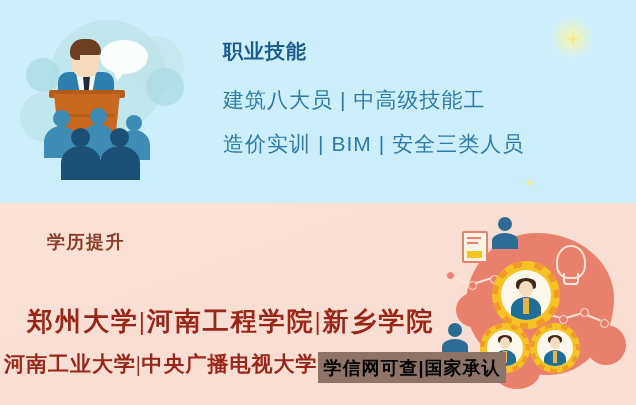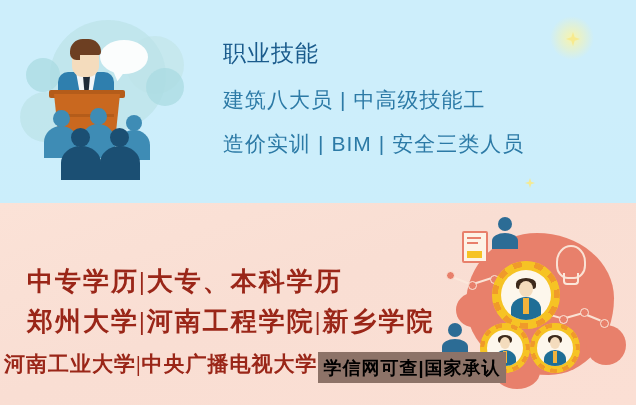--- a/index.html
+++ b/index.html
@@ -83,21 +83,21 @@
     position:absolute;left:52px;top:108px;width:54px;height:3px;background:#b45c1a;
   }
   .aud{position:absolute;border-radius:50% 50% 0 0;}
   .aud-back{background:#3e8cb5;}
   .aud-front{background:#1b4f73;}
   .aud-h{position:absolute;border-radius:50%;}
 
   
   .top-title{
     position:absolute;left:223px;top:38px;
-    font-size:23px;font-weight:normal;color:#1a5b8c;letter-spacing:1px;text-align:right;
+    font-size:20px;font-weight:bold;color:#1a5b8c;letter-spacing:1px;text-align:right;
   }
   .top-line{
     position:absolute;left:223px;font-size:21px;color:#2c7aa6;letter-spacing:1px;
     white-space:nowrap;
   }
   .top-line.l1{top:86px;}
   .top-line.l2{top:130px;}
   .sep{color:#2c7aa6;padding:0 7px;font-weight:300;}
 
   .sparkle{position:absolute;width:9px;height:9px;background:#f7e98a;opacity:.9;
@@ -289,22 +289,22 @@
         <div class="gear-inner" style="left:7px;top:7px;width:36px;height:36px;">
           <div class="av-hair" style="left:11px;top:5px;width:14px;height:8px;"></div>
           <div class="av-head" style="left:13px;top:7px;width:10px;height:12px;"></div>
           <div class="av-body" style="left:7px;top:20px;width:22px;height:18px;"></div>
           <div class="av-tie" style="left:16px;top:21px;width:4px;height:12px;"></div>
         </div>
       </div>
     </div>
   </div>
 
-
-  <div class="bot-line e1">中专学历|大专、本科学历</div>
+  <div class="bot-title">学历提升</div>
+
 
   <div class="bot-line e3">河南工业大学|中央广播电视大学</div>
 
   <div class="bot-line e2">郑州大学|河南工程学院|新乡学院</div>
 
   <div class="badge">
     <span>学信网可查|国家承认</span>
   </div>
 
 </div>

